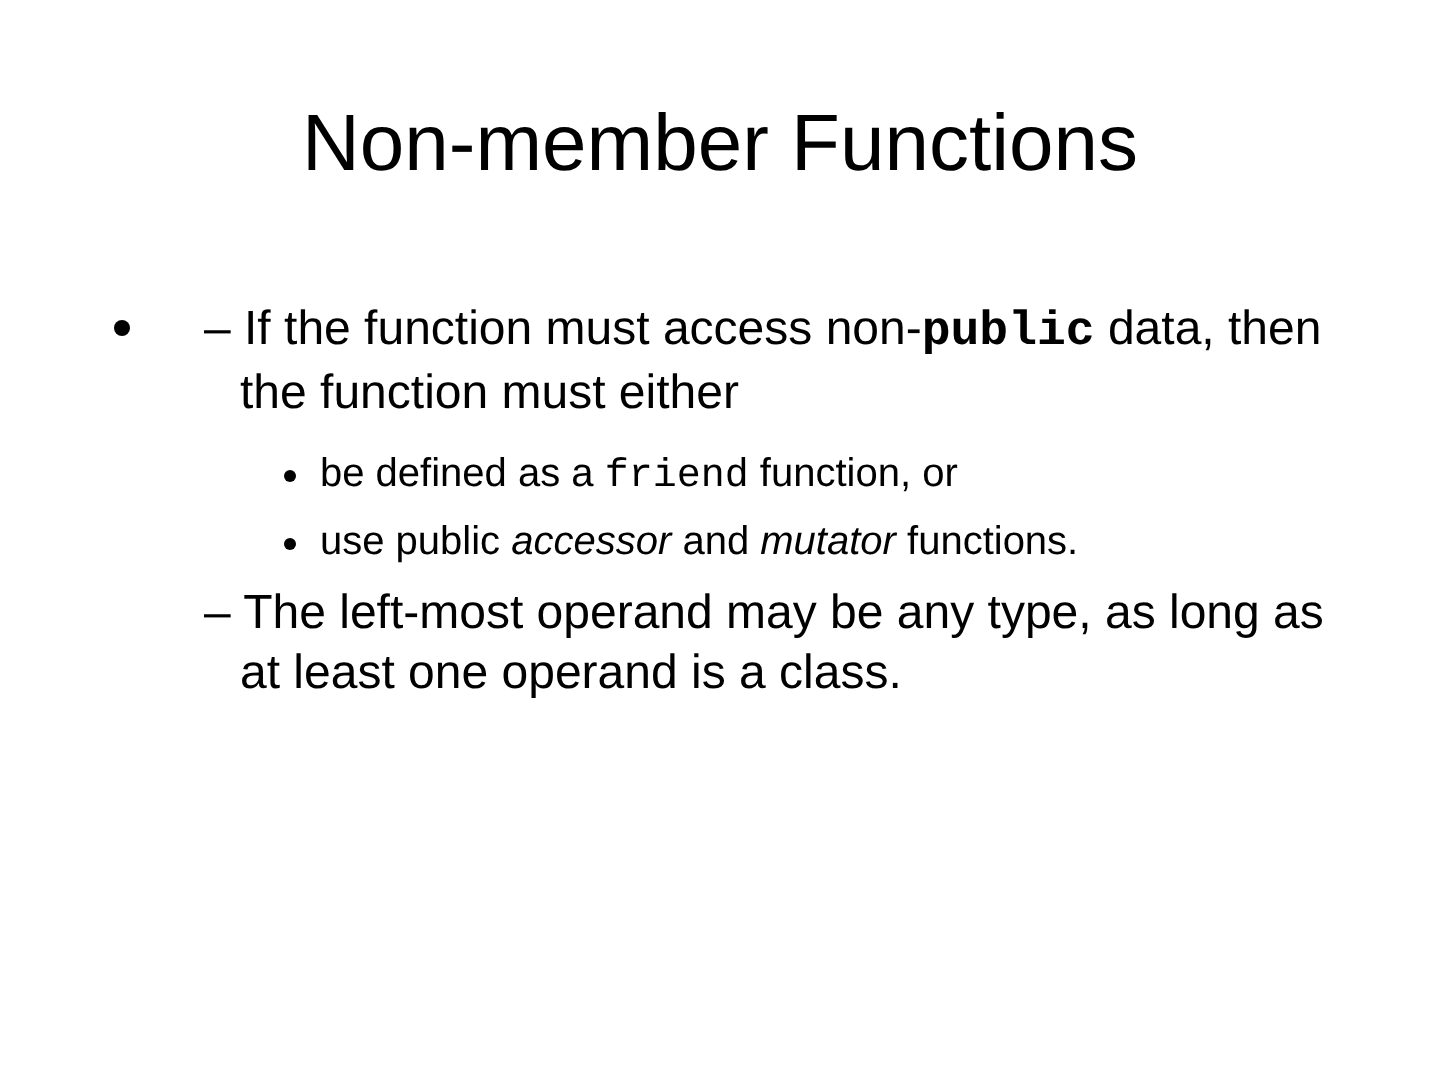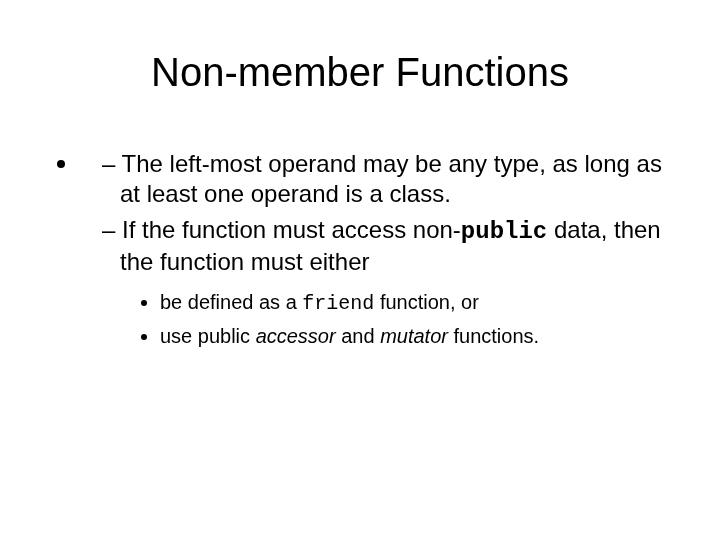--- a/index.html
+++ b/index.html
@@ -74,28 +74,28 @@
 </style>
 </head>
 <body>
 
 <div class="slide">
   <h1 class="title">Non-member Functions</h1>
 
   <ul class="level1">
     <li>
       <ul class="level2">
-        <li><span>The left-most operand may be any type, as long as at least one operand is a class.</span></li>
         <li>
           <span>If the function must access non-</span><span class="mono">public</span><span> data, then the function must either</span>
           <ul class="level3">
             <li>
               <span>be defined as a </span><span class="mono-nb">friend</span><span> function, or</span>
             </li>
             <li>
               <span>use public </span><span class="ital">accessor</span><span> and </span><span class="ital">mutator</span><span> functions.</span>
             </li>
           </ul>
         </li>
+        <li><span>The left-most operand may be any type, as long as at least one operand is a class.</span></li>
       </ul>
     </li>
   </ul>
 </div>
 
 </body></html>

